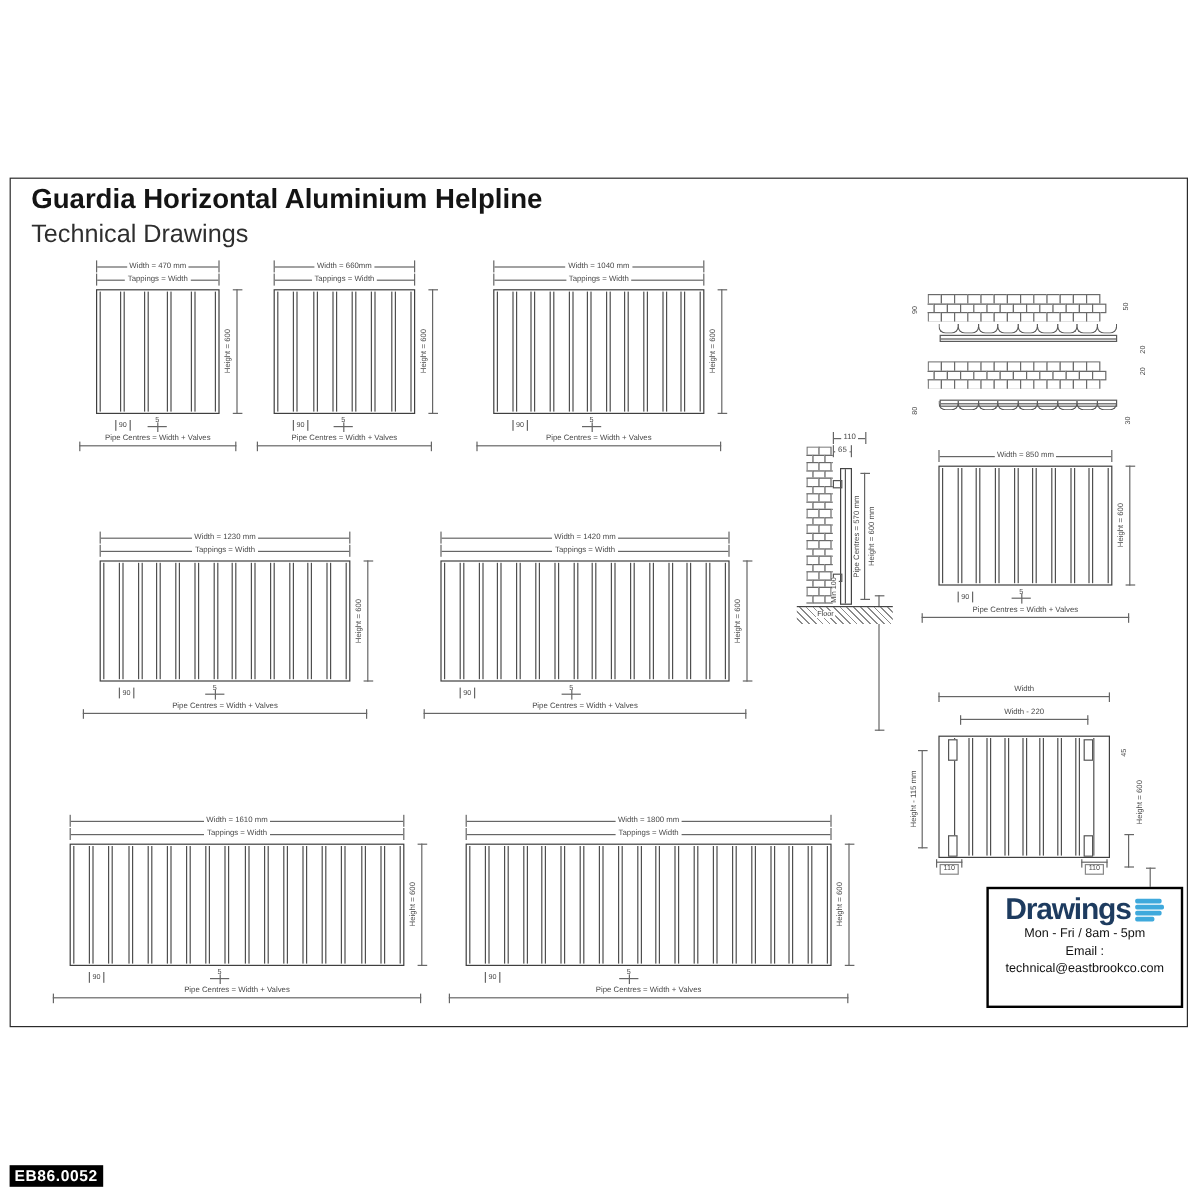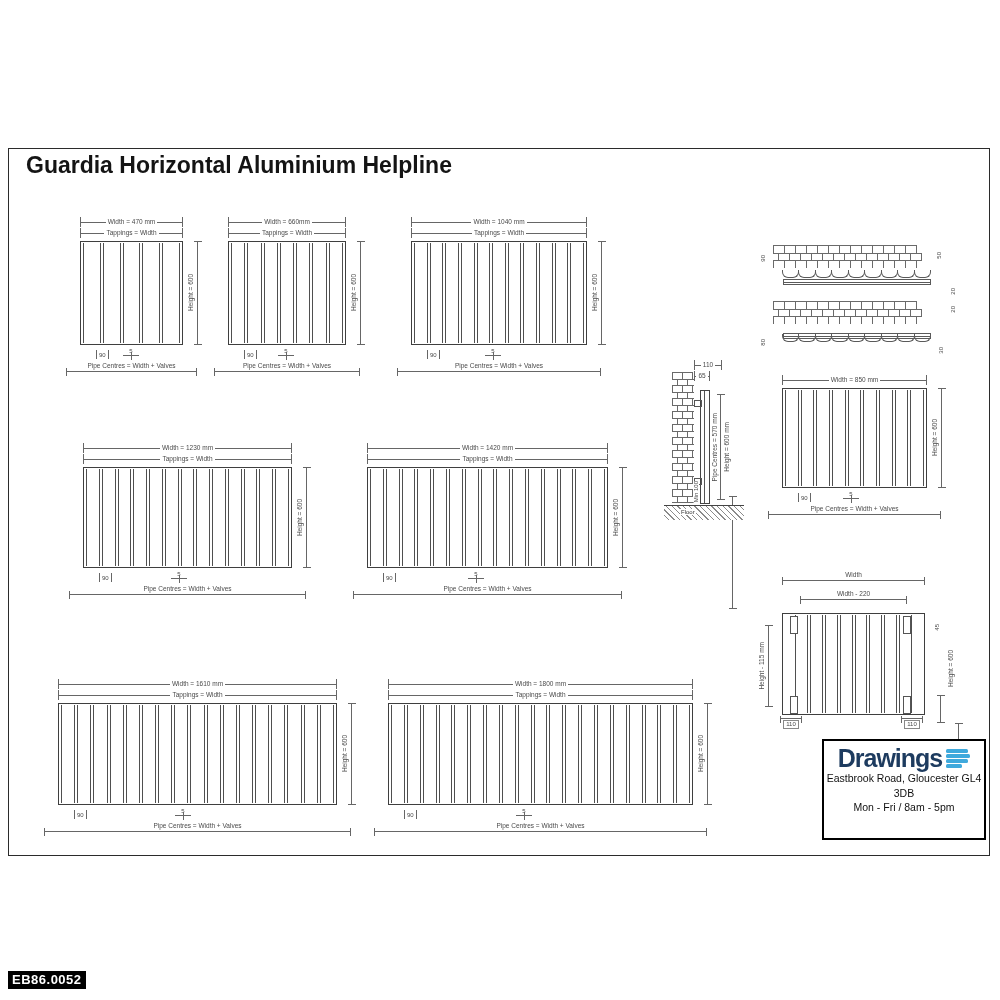--- a/index.html
+++ b/index.html
@@ -119,20 +119,21 @@
 
   #code-badge{left:8px;top:971px;background:#000;color:#fff;font-size:13px;font-weight:bold;
               padding:2px 4px;letter-spacing:.5px;line-height:1.1;}
 </style>
 </head>
 <body>
 
 <div id="sheet">
   <div id="frame" class="abs"></div>
   <div id="title" class="abs">Guardia Horizontal Aluminium Helpline</div>
+  <div id="subtitle" class="abs">Technical Drawings</div>
 
   <div id="rads">
       <div class="abs" style="left: 60px; top: 217px; width: 167px; height: 184px;">
         <div class="dimh" style="position: absolute; left: 20px; top: 0px; width: 103px;">
           <i class="ln"></i>
           <span class="tx">Width = 470 mm</span>
           <i class="ln"></i>
         </div>
         <div class="dimh" style="position: absolute; left: 20px; top: 11px; width: 103px;">
           <i class="ln"></i>
@@ -764,18 +765,18 @@
   <div id="brand" class="abs">
     <div id="brand-logo">
       <span id="brand-name">Drawings</span>
       <span id="brand-icon">
         <i class="bar"></i>
           <i class="bar"></i>
           <i class="bar"></i>
           <i class="bar"></i>
       </span>
     </div>
-    <div class="brand-line">Eastbrook Road, Gloucester GL4 3DB</div>
     <div class="brand-line">Mon - Fri / 8am - 5pm</div>
+    <div class="brand-line">Email : technical@eastbrookco.com</div>
   </div>
 
   <div id="code-badge" class="abs">EB86.0052</div>
 </div>
 
 </body></html>

